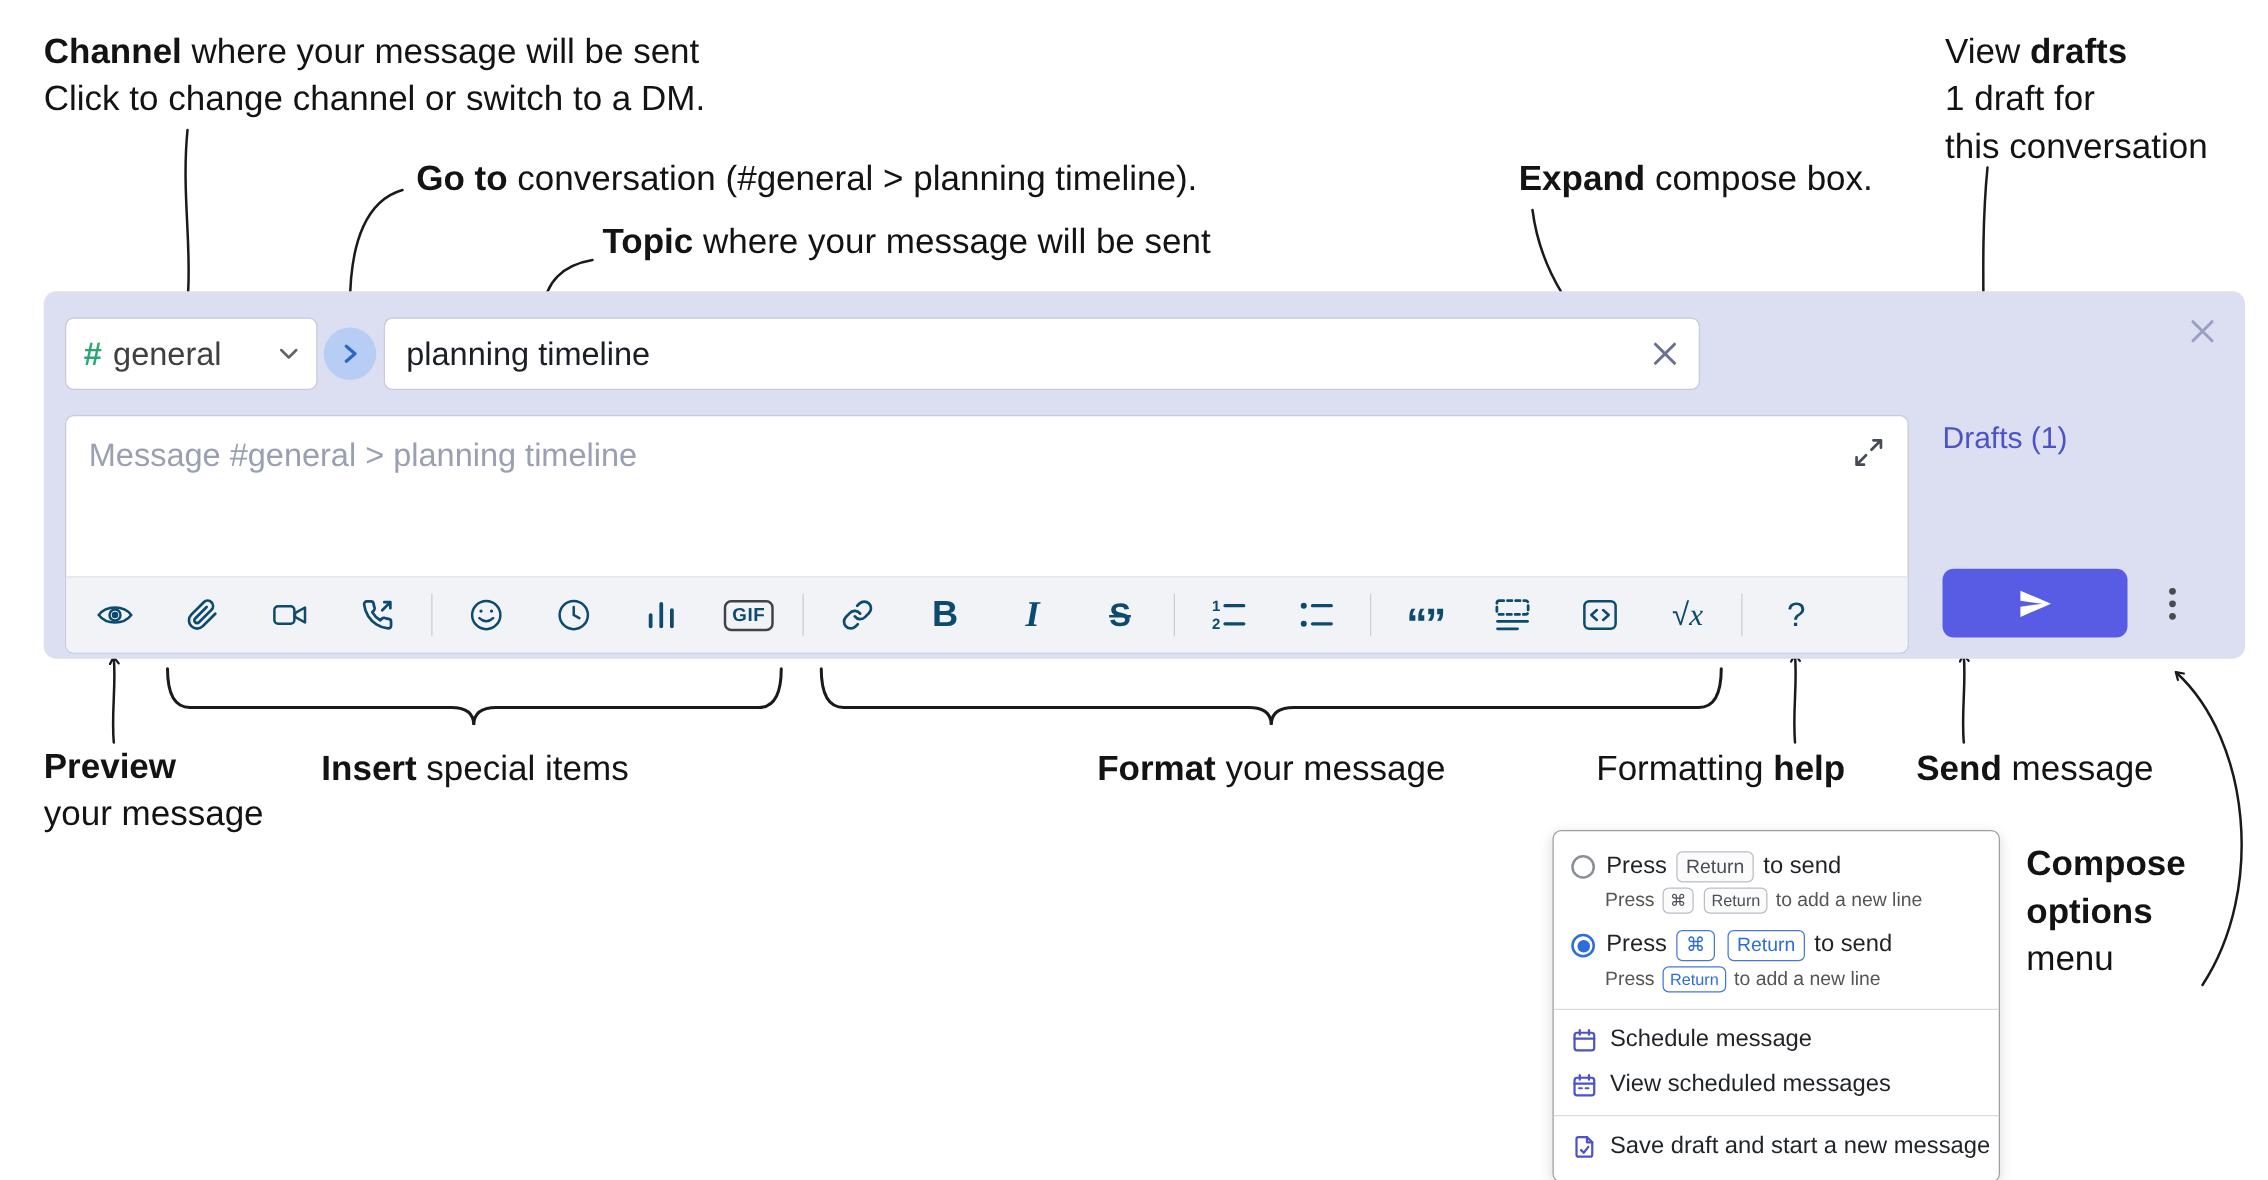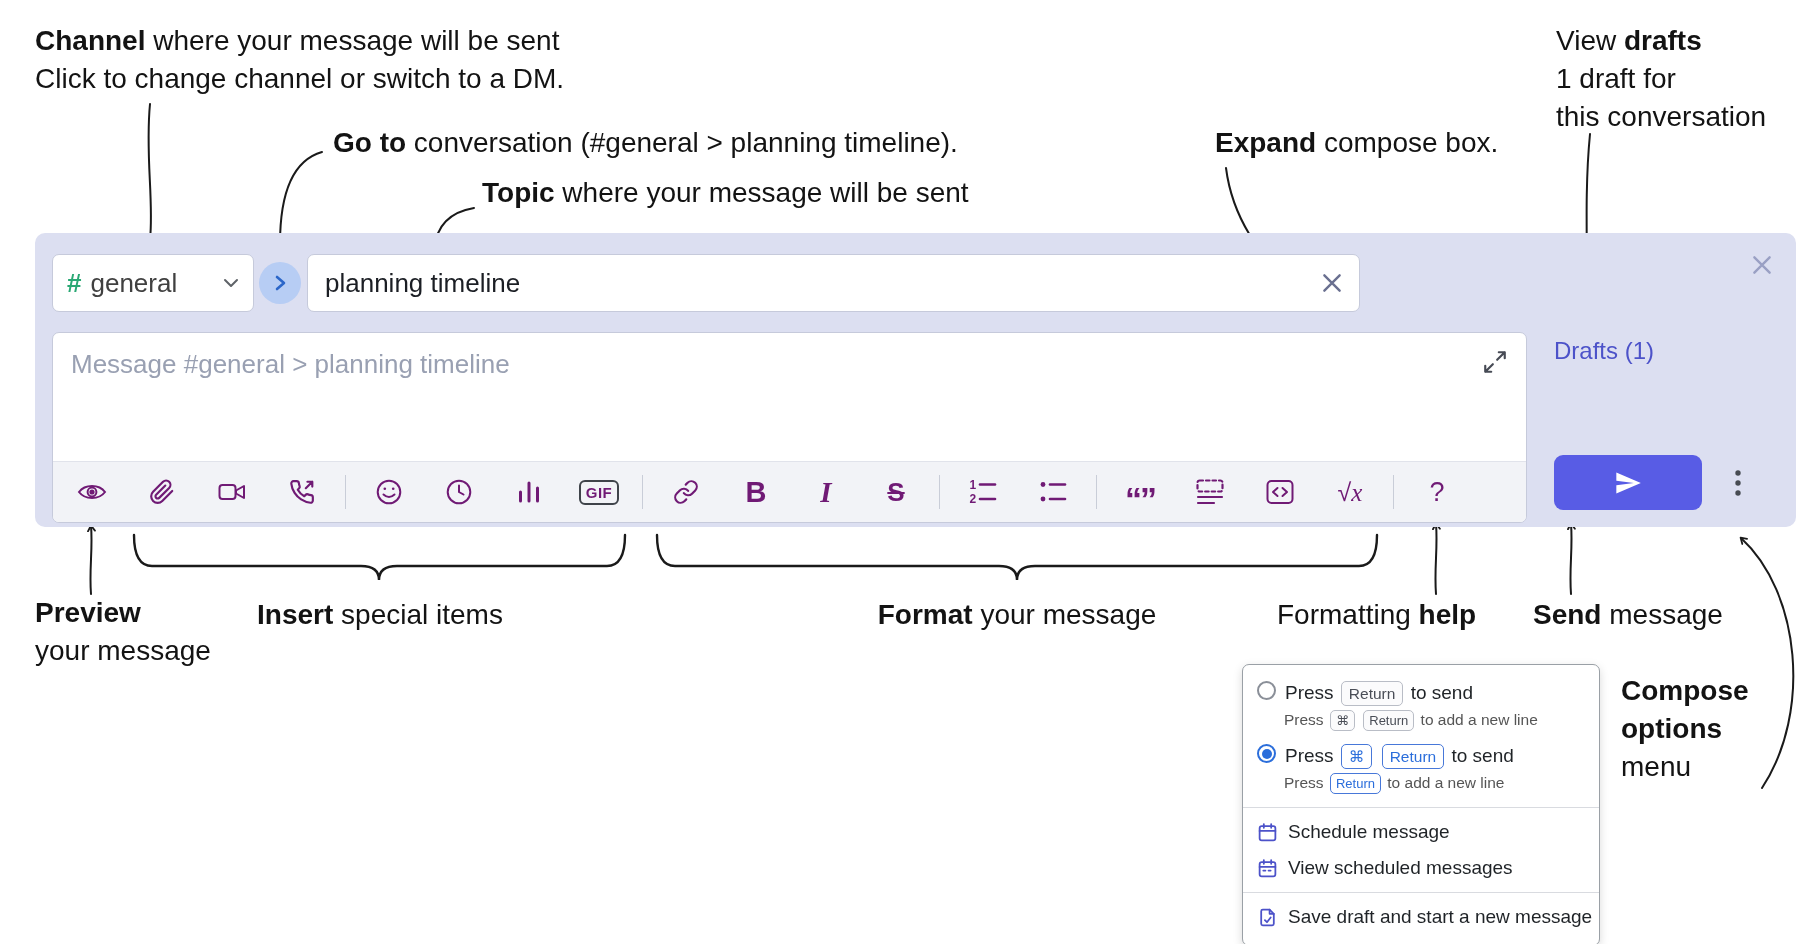--- a/index.html
+++ b/index.html
@@ -37,41 +37,41 @@
   .msg-box{position:absolute;left:17px;top:99px;width:1475px;height:191px;background:#fff;
            border:1px solid #c6cadb;border-radius:7px;box-sizing:border-box;display:flex;flex-direction:column;overflow:hidden;}
   .msg-input{flex:1;border:none;outline:none;resize:none;background:transparent;
              padding:16px 60px 0 18px;font-size:26px;color:#1b1e24;font-family:inherit;}
   .msg-input::placeholder{color:#99a0b2;}
   .expand-btn{position:absolute;right:12px;top:10px;width:38px;height:38px;border:none;background:transparent;
               display:flex;align-items:center;justify-content:center;color:#474b55;}
   .toolbar{height:60px;background:#f2f3f7;border-top:1px solid #e1e3eb;display:flex;align-items:center;
            padding:0 12px;gap:16px;}
   .tb{width:54px;height:44px;border:none;background:transparent;display:flex;align-items:center;
-      justify-content:center;color:#701a75;border-radius:6px;padding:0;}
+      justify-content:center;color:#0c4a6e;border-radius:6px;padding:0;}
   .tsep{width:1px;height:34px;background:#c9cdd8;flex:none;}
   .lbl-b{font-size:29px;font-weight:800;}
   .lbl-i{font-size:29px;font-weight:600;font-style:italic;font-family:"Liberation Serif","DejaVu Serif",serif;}
   .lbl-s{font-size:26px;font-weight:600;text-decoration:line-through;}
   .lbl-gif{font-size:15px;font-weight:700;letter-spacing:.5px;border:2.5px solid #3f434a;border-radius:6px;
            padding:3px 5px;line-height:1;}
   .lbl-quote{font-size:34px;font-weight:900;letter-spacing:-2px;line-height:10px;padding-top:14px;}
   .lbl-math{font-size:25px;}
   .lbl-math .mx{font-style:italic;font-family:"Liberation Serif","DejaVu Serif",serif;}
   .lbl-help{font-size:27px;font-weight:500;}
   .send-btn{position:absolute;left:1519px;top:222px;width:148px;height:55px;background:#585ce5;border:none;
             border-radius:9px;display:flex;align-items:center;justify-content:center;}
   .kebab-btn{position:absolute;left:1684px;top:222px;width:38px;height:55px;border:none;background:transparent;
              display:flex;align-items:center;justify-content:center;color:#474b52;}
 
   
   .popup{position:absolute;left:1242px;top:664px;width:358px;box-sizing:border-box;background:#fff;
          border:1px solid #9aa0a6;border-radius:7px;box-shadow:0 3px 10px rgba(0,0,0,.15);
          padding:10px 14px;font-size:19px;color:#1f2327;}
-  .opt-row{display:flex;gap:9px;padding:6px 0 3px 0;cursor:pointer;}
+  .opt-row{display:flex;align-items:center;gap:9px;padding:6px 0 3px 0;cursor:pointer;}
   .opt-sub{padding:1px 0 7px 27px;font-size:15.5px;color:#555;white-space:nowrap;}
   .radio{width:15px;height:15px;border:2px solid #8a8f98;border-radius:50%;flex:none;position:relative;background:#fff;}
   .radio.sel{border-color:#2b6edb;}
   .radio.sel::after{content:"";position:absolute;inset:2.5px;background:#2b6edb;border-radius:50%;}
   .kbd{display:inline-block;border:1px solid #b9bdc6;border-radius:5px;background:#fbfbfc;
        padding:0 7px;line-height:23px;font-size:15.5px;color:#4a4e57;margin:0 2px;white-space:nowrap;}
   .kbd.small{line-height:19px;font-size:13px;padding:0 5px;}
   .kbd.blue{border-color:#4778d9;color:#2b6edb;background:#fff;}
   .pdiv{border-top:1px solid #d9dbe0;margin:6px -14px;}
   .menu-item{display:flex;align-items:center;gap:10px;padding:7px 0;cursor:pointer;white-space:nowrap;}

